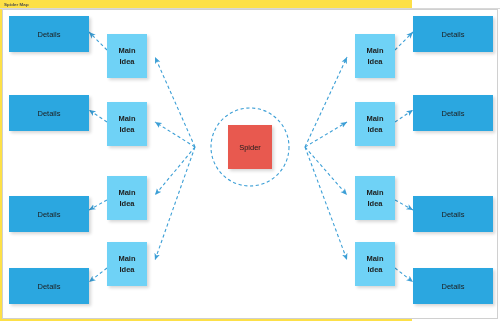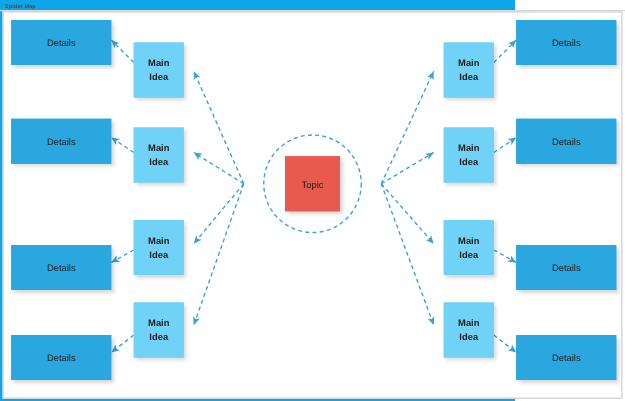--- a/index.html
+++ b/index.html
@@ -6,21 +6,21 @@
   body{
     width:500px;height:321px;
     background:#ffffff;
     font-family:"Liberation Sans", sans-serif;
     overflow:hidden;
   }
   #app{
     position:relative;
     width:412px;height:321px;
     box-sizing:border-box;
-    background:#0ea5e9;
+    background:#fde047;
   }
   
   #doc-title{
     position:absolute;left:4px;top:1px;
     font-size:4.4px;
     line-height:7px;
     color:#4a4a4a;
     letter-spacing:0.1px;
     white-space:nowrap;
     font-weight:bold;
@@ -152,21 +152,21 @@
     <div class="node node-main" style="left:104px; top:166px;">
       <span class="lbl">Main
 Idea</span>
     </div>
     <div class="node node-main" style="left:104px; top:232px;">
       <span class="lbl">Main
 Idea</span>
     </div>
 
     <div class="node node-topic" style="left:225px; top:115px;">
-      <span class="lbl">Topic</span>
+      <span class="lbl">Spider</span>
     </div>
 
     <div class="node node-main" style="left:352px; top:24px;">
       <span class="lbl">Main
 Idea</span>
     </div>
     <div class="node node-main" style="left:352px; top:92px;">
       <span class="lbl">Main
 Idea</span>
     </div>

